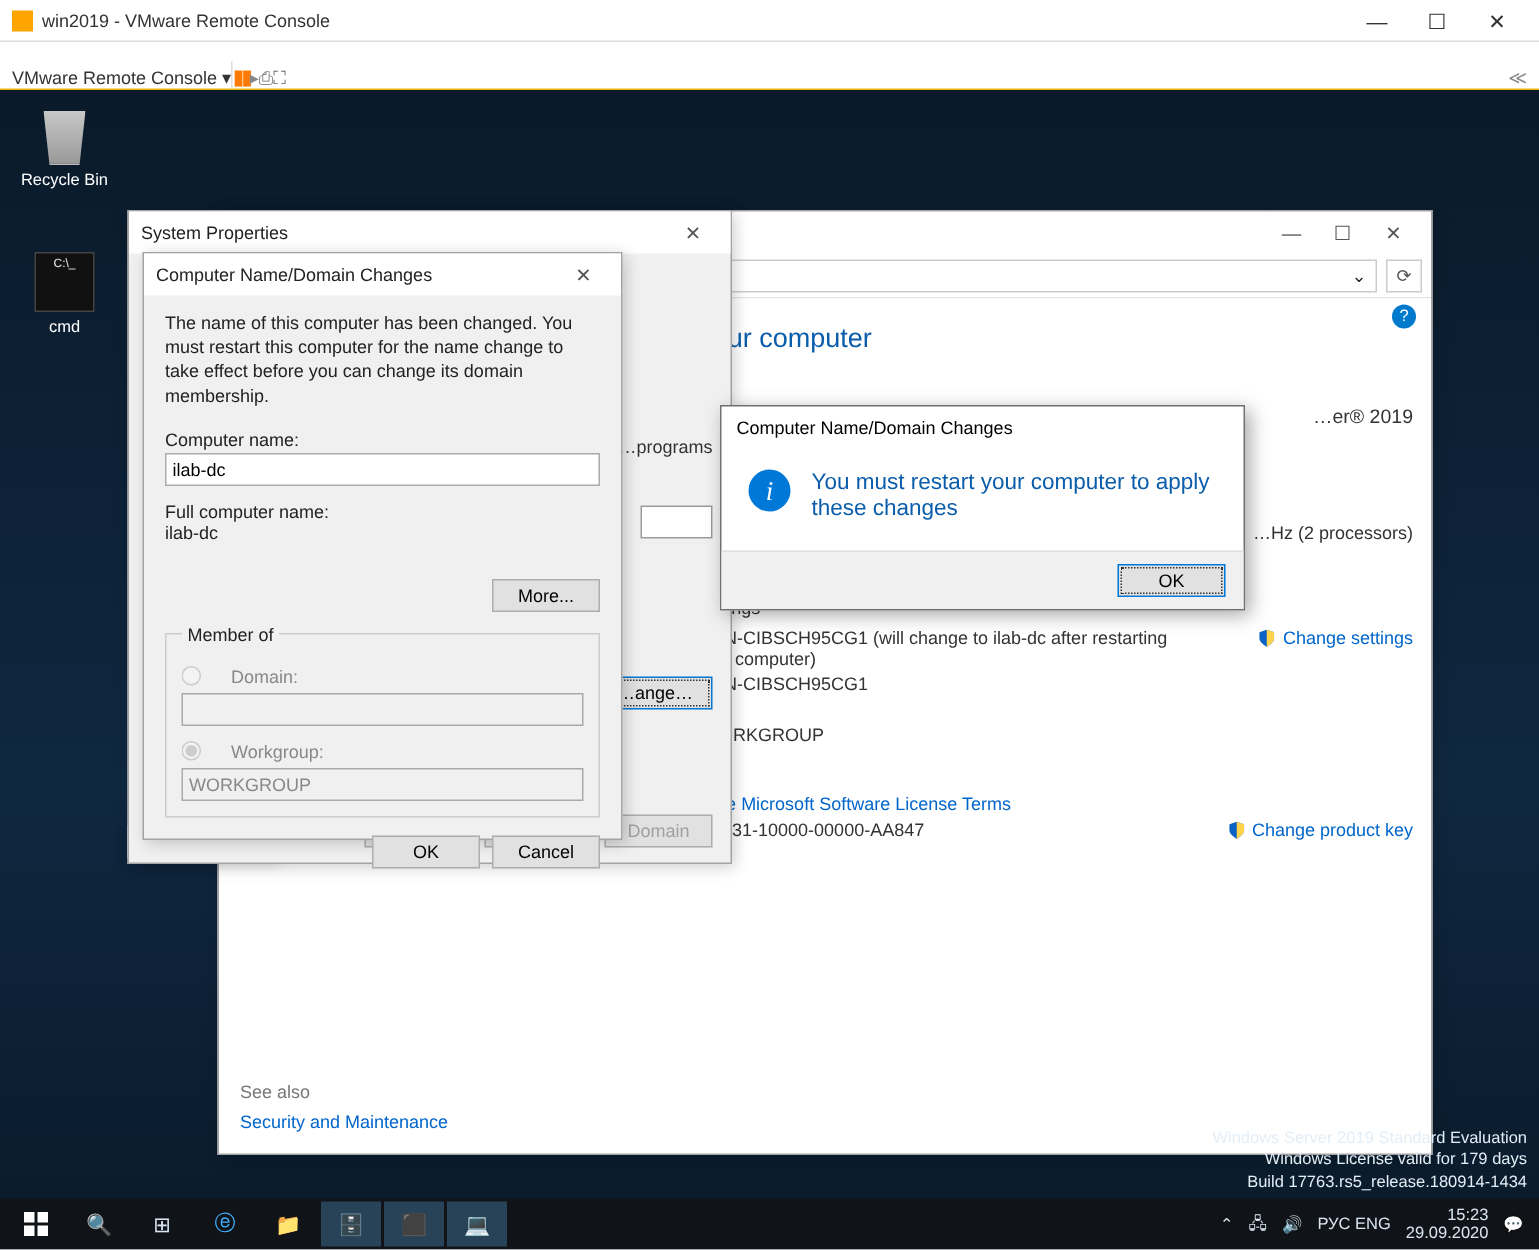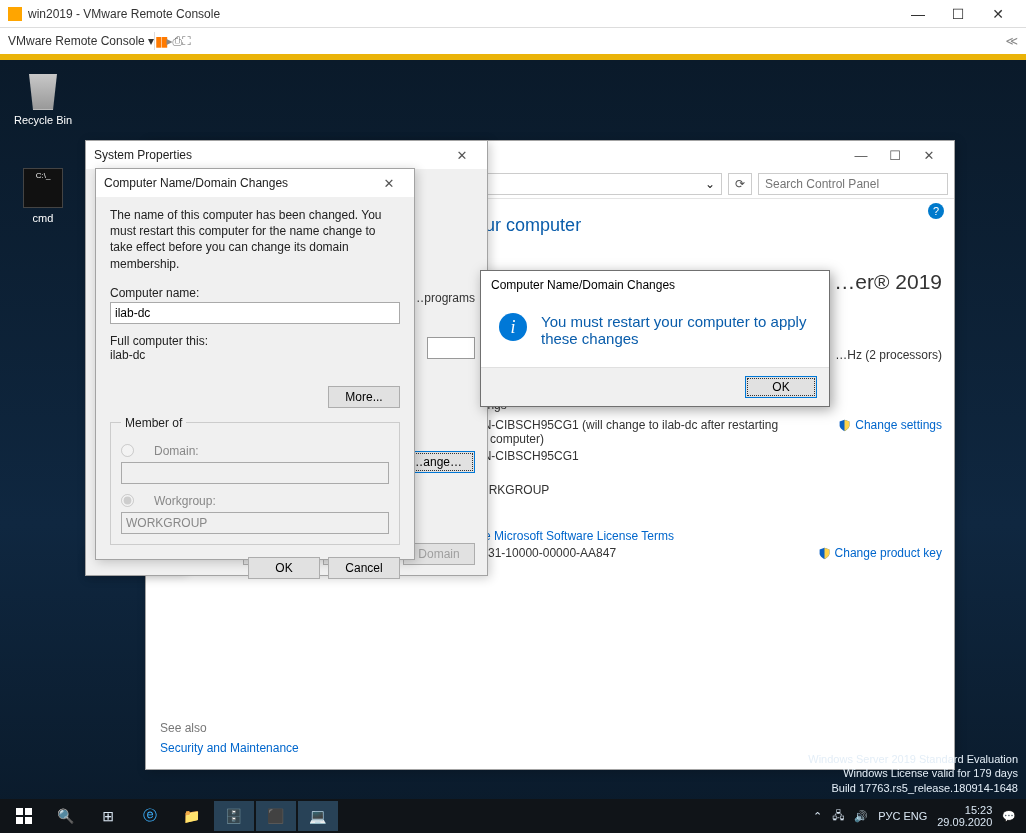--- a/index.html
+++ b/index.html
@@ -1,21 +1,21 @@
 <!DOCTYPE html>
 <html><head>
 <meta charset="utf-8">
 <style>
 * { box-sizing: border-box; margin: 0; padding: 0; font-family: "Segoe UI", Tahoma, sans-serif; }
 body { width: 1026px; height: 833px; background: #fff; overflow: hidden; position: relative; }
 .vm-titlebar { height: 28px; display: flex; align-items: center; padding: 0 8px; font-size: 12px; color: #333; border-bottom: 1px solid #ddd; }
 .vm-titlebar .vm-icon { width: 14px; height: 14px; background: orange; margin-right: 6px; }
 .vm-titlebar .spacer { flex: 1; }
 .vm-titlebar .wbtn { width: 40px; height: 28px; display: flex; align-items: center; justify-content: center; font-size: 14px; color: #333; }
-.vm-toolbar { height: 32px; display: flex; align-items: center; padding: 0 8px; font-size: 12px; color: #333; border-bottom: 6px solid #eab308; }
+.vm-toolbar { height: 32px; display: flex; align-items: flex-end; padding: 0 8px; font-size: 12px; color: #333; border-bottom: 1px solid #eab308; }
 .vm-toolbar .pause { color: #ff7a00; font-size: 14px; letter-spacing: -2px; }
 .vm-toolbar .sep { width: 1px; height: 18px; background: #ddd; }
 .desktop { position: absolute; left: 0; top: 60px; width: 1026px; height: 773px; background: linear-gradient(180deg,#0a1a2a,#0f2740 60%,#0a1a2a); overflow: hidden; }
 .d-icon { position: absolute; text-align: center; color: #fff; font-size: 11px; width: 74px; }
 .d-icon .iimg { width: 40px; height: 40px; margin: 0 auto 4px; }
 .recycle .iimg { border: 1px solid #bbb; border-radius: 4px 4px 0 0; background: linear-gradient(#ccc,#999); clip-path: polygon(15% 10%, 85% 10%, 75% 100%, 25% 100%); }
 .cmd .iimg { background: #111; border: 1px solid #444; }
 .cmd .iimg::before { content: "C:\\_"; color: #eee; font-size: 8px; padding: 2px; display: block; }
 .win { position: absolute; background: #fff; border: 1px solid #a3a3a3; box-shadow: 2px 2px 10px rgba(0,0,0,0.2); font-size: 12px; color: #222; }
 .win .title { height: 28px; display: flex; align-items: center; padding: 4px 8px; font-size: 12px; }
@@ -107,30 +107,29 @@
       <span class="nav">→</span>
       <span class="nav">↑</span>
       <div class="path">
         <span>▸</span>
           <span>…ecurity</span>
         <span>▸</span>
           <span>System</span>
         <span style="margin-left:auto">⌄</span>
       </div>
       <div class="refresh">⟳</div>
-      <input class="search" placeholder="Search Control Panel" style="">
     </div>
     <div class="help-q">?</div>
 
     <div class="sys-body">
       <div class="sys-left"></div>
       <div class="sys-right">
         <div class="sys-h">…formation about your computer</div>
         <div class="sys-sec" style="height:110px; position:relative;">
-          <div style="position:absolute; right:0; top:20px; color:#333; font-size:21px;">…er® 2019</div>
+          <div style="position:absolute; right:0; top:20px; color:#333; font-size:13px;">…er® 2019</div>
           <div style="position:absolute; right:0; top:98px; color:#333;">…Hz  (2 processors)</div>
         </div>
         <div class="sys-sec">
           <div class="sys-row">
               <div class="k">…h:</div>
               <div class="v">No Pen or Touch Input is available for this Display</div>
             </div>
         </div>
         <div class="sys-sec">
           <div class="hdr">…, domain, and workgroup settings</div>
@@ -211,21 +210,21 @@
   <div class="win" style="left:95px; top:108px; width:320px; height:392px; background:#f0f0f0;">
     <div class="title" style="background:#fff;">
       <span>Computer Name/Domain Changes</span>
       <span class="spacer"></span>
       <span class="tbtn">✕</span>
     </div>
     <div class="dlg-body">
       <div style="margin-bottom:14px; line-height:1.35;">The name of this computer has been changed.  You must restart this computer for the name change to take effect before you can change its domain membership.</div>
       <div style="margin-bottom:2px;">Computer name:</div>
       <input class="txt" value="ilab-dc" style="">
-      <div style="margin-top:10px;">Full computer this:</div>
+      <div style="margin-top:10px;">Full computer name:</div>
       <div>ilab-dc</div>
       <div style="text-align:right; margin-top:24px;">
         <button class="btn">More...</button>
       </div>
       <fieldset class="fieldset">
         <legend>Member of</legend>
         <div class="radio-row">
             <input type="radio" disabled="" style="">
             <span>Domain:</span>
           </div>
@@ -254,21 +253,21 @@
       </div>
     </div>
     <div class="mfoot">
       <button class="btn defaultb">OK</button>
     </div>
   </div>
 
   <div class="desk-info">
     <div>Windows Server 2019 Standard Evaluation</div>
     <div>Windows License valid for 179 days</div>
-    <div>Build 17763.rs5_release.180914-1648</div>
+    <div>Build 17763.rs5_release.180914-1434</div>
   </div>
 
   <div class="taskbar">
     <div class="tb">
         <svg width="16" height="16" viewBox="0 0 16 16">
           <rect x="0" y="0" width="7" height="7" fill="#fff"></rect>
           <rect x="9" y="0" width="7" height="7" fill="#fff"></rect>
           <rect x="0" y="9" width="7" height="7" fill="#fff"></rect>
           <rect x="9" y="9" width="7" height="7" fill="#fff"></rect>
         </svg>

